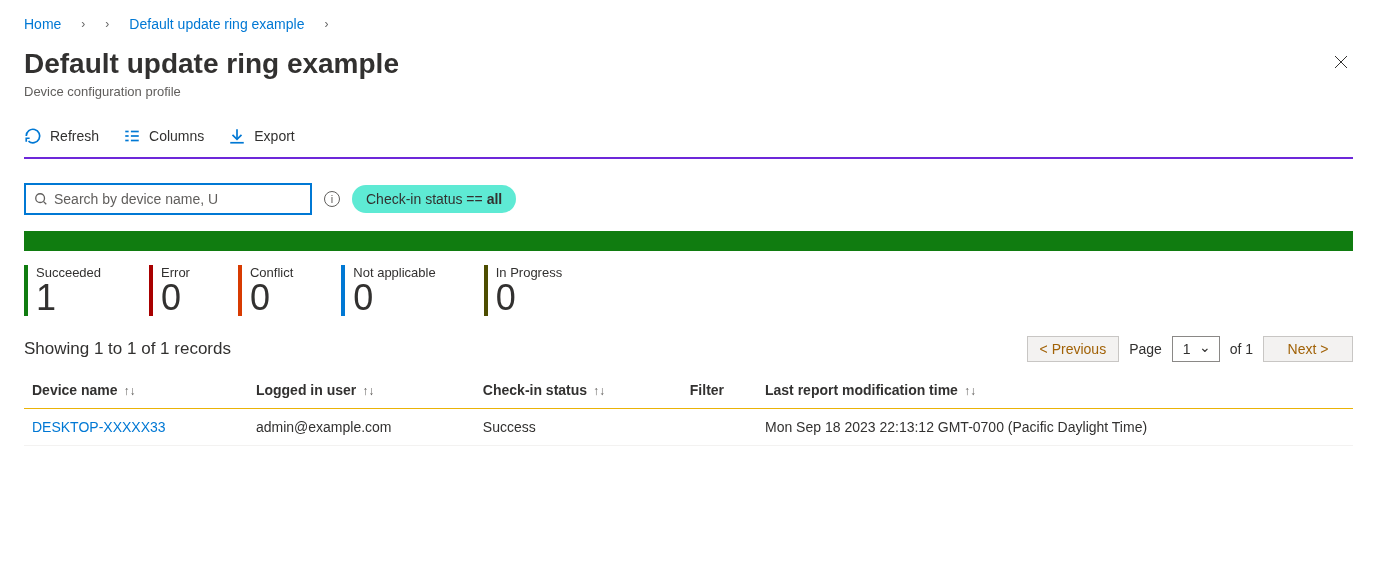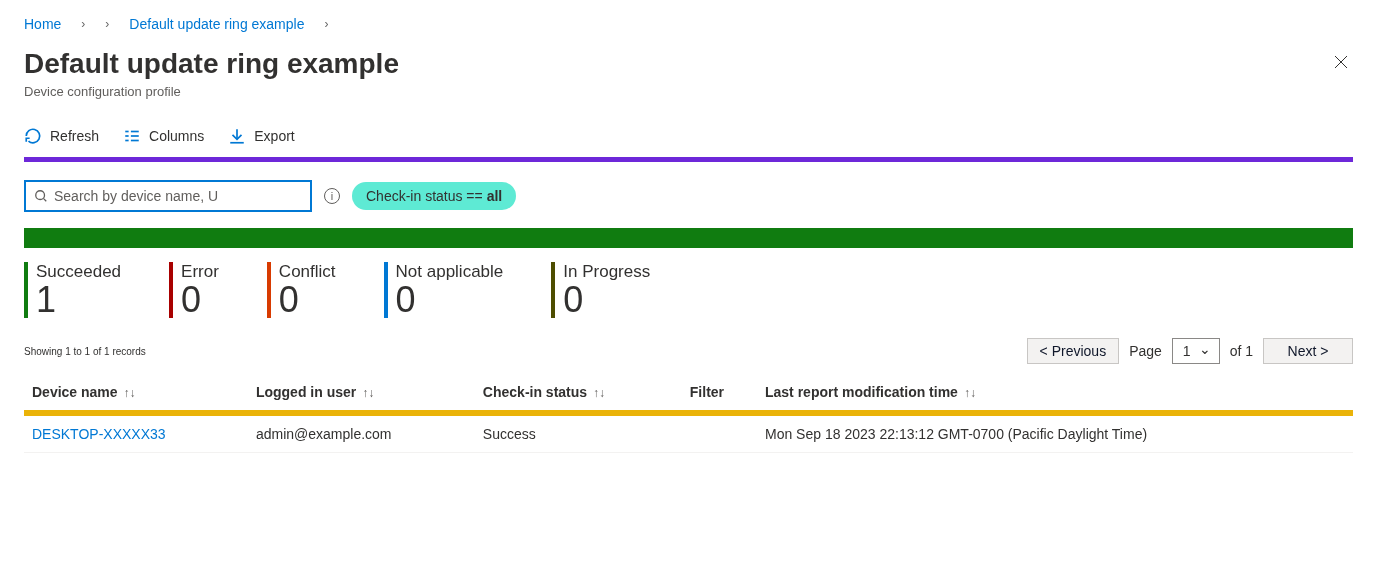--- a/index.html
+++ b/index.html
@@ -10,51 +10,51 @@
       background: #fff;
       padding: 16px 24px;
     }
     .breadcrumb { display: flex; align-items: center; gap: 20px; margin-bottom: 16px; font-size: 14px; }
     .breadcrumb a { color: #0078d4; text-decoration: none; cursor: pointer; }
     .breadcrumb .chev { color: #666; font-size: 12px; }
     .header-row { display: flex; justify-content: space-between; align-items: flex-start; margin-bottom: 4px; }
     .page-title { font-size: 28px; font-weight: 600; color: #323130; }
     .close-btn { background: none; border: none; cursor: pointer; padding: 4px; font-size: 20px; color: #323130; }
     .subtitle { color: #605e5c; font-size: 13px; margin-bottom: 16px; }
-    .toolbar { display: flex; align-items: flex-start; gap: 24px; padding: 8px 0; border-bottom: 5px solid #6d28d9; margin-bottom: 18px; }
+    .toolbar { display: flex; align-items: flex-start; gap: 24px; padding: 8px 0; border-bottom: 2px solid #6d28d9; margin-bottom: 24px; }
     .toolbar-btn { display: flex; align-items: center; gap: 8px; background: none; border: none; cursor: pointer; color: #323130; font-size: 14px; padding: 4px 0; }
     .toolbar-btn svg { width: 18px; height: 18px; }
     .search-row { display: flex; align-items: center; gap: 12px; margin-bottom: 16px; }
     .search-box { display: flex; align-items: center; border: 2px solid #0078d4; padding: 4px 8px; width: 288px; height: 32px; }
     .search-box svg { width: 14px; height: 14px; color: #605e5c; margin-right: 6px; flex-shrink: 0; }
     .search-box input { border: none; outline: none; font-size: 14px; flex: 1; color: #323130; }
     .search-box input::placeholder { color: #605e5c; }
     .info-icon { width: 16px; height: 16px; border: 1px solid #605e5c; border-radius: 50%; display: flex; align-items: center; justify-content: center; font-size: 11px; color: #605e5c; cursor: pointer; }
     .filter-pill { background: #5eead4; border-radius: 16px; padding: 6px 14px; font-size: 14px; color: #323130; cursor: pointer; }
     .filter-pill b { font-weight: 700; }
     .status-bar { height: 20px; background: #107c10; margin-bottom: 14px; }
     .status-tiles { display: flex; gap: 48px; margin-bottom: 20px; }
     .status-tile { display: flex; gap: 8px; }
     .status-accent { width: 4px; }
     .acc-green { background: #107c10; }
     .acc-red { background: #a80000; }
     .acc-orange { background: #d83b01; }
     .acc-blue { background: #0078d4; }
     .acc-olive { background: #4d4d00; }
     .status-text { display: flex; flex-direction: column; }
-    .status-label { font-size: 17px; color: #323130; }
+    .status-label { font-size: 13px; color: #323130; }
     .status-value { font-size: 36px; font-weight: 400; color: #323130; line-height: 1; }
     .records-row { display: flex; justify-content: space-between; align-items: center; margin-bottom: 10px; }
-    .records-text { color: #323130; font-size: 10px; }
+    .records-text { color: #323130; font-size: 17px; }
     .pager { display: flex; align-items: center; gap: 10px; font-size: 14px; }
-    .page-btn { border: 1px solid #c8c6c4; background: #f3f2f1; padding: 4px 12px; color: #0f172a; cursor: default; min-width: 90px; text-align: center; }
+    .page-btn { border: 1px solid #c8c6c4; background: #f3f2f1; padding: 4px 12px; color: #a16207; cursor: default; min-width: 90px; text-align: center; }
     .page-select { border: 1px solid #8a8886; padding: 4px 28px 4px 10px; position: relative; display: inline-flex; align-items: center; cursor: pointer; }
     .page-select::after { content: "⌄"; position: absolute; right: 8px; top: 2px; font-size: 14px; color: #323130; }
     table { width: 100%; border-collapse: collapse; }
-    thead th { text-align: left; font-weight: 600; font-size: 14px; padding: 10px 8px; border-bottom: 6px solid #eab308; color: #323130; }
+    thead th { text-align: left; font-weight: 600; font-size: 14px; padding: 10px 8px; border-bottom: 1px solid #eab308; color: #323130; }
     thead th .sort { margin-left: 6px; font-size: 12px; color: #605e5c; }
     tbody td { padding: 10px 8px; border-bottom: 1px solid #f3f2f1; font-size: 14px; }
     .link-cell { color: #0078d4; cursor: pointer; }
   </style>
 </head>
 <body>
 
 <nav class="breadcrumb">
   <a>Home</a>
   <span class="chev">›</span>

